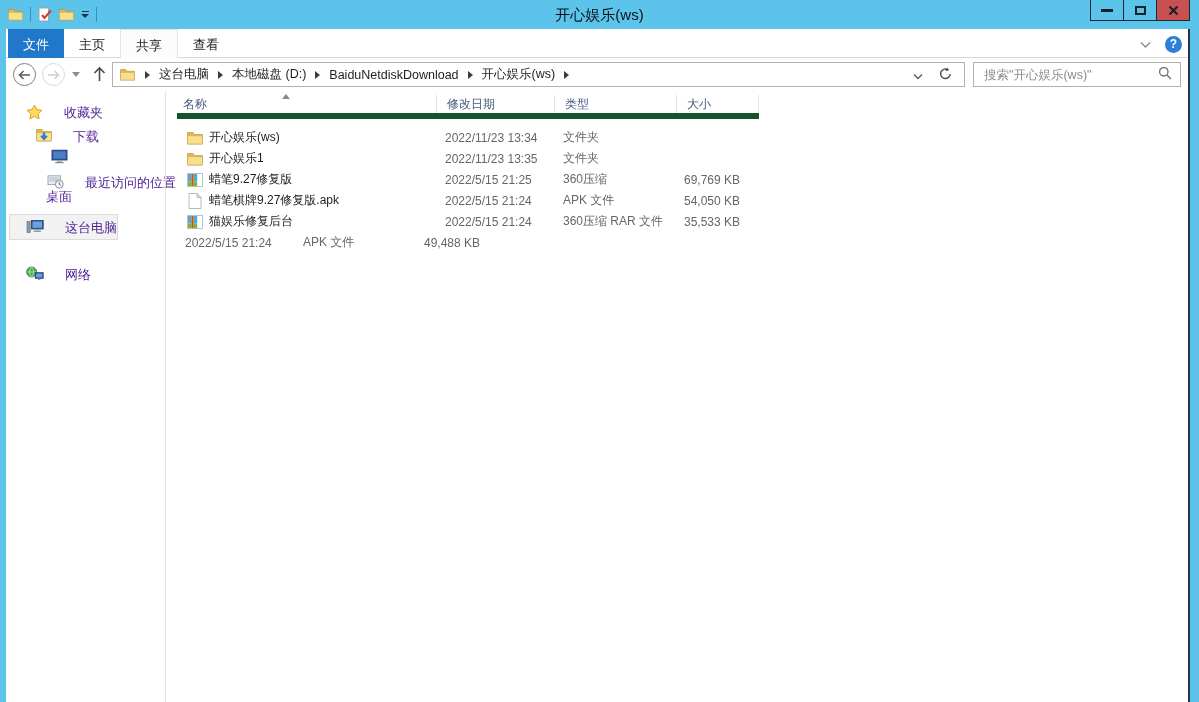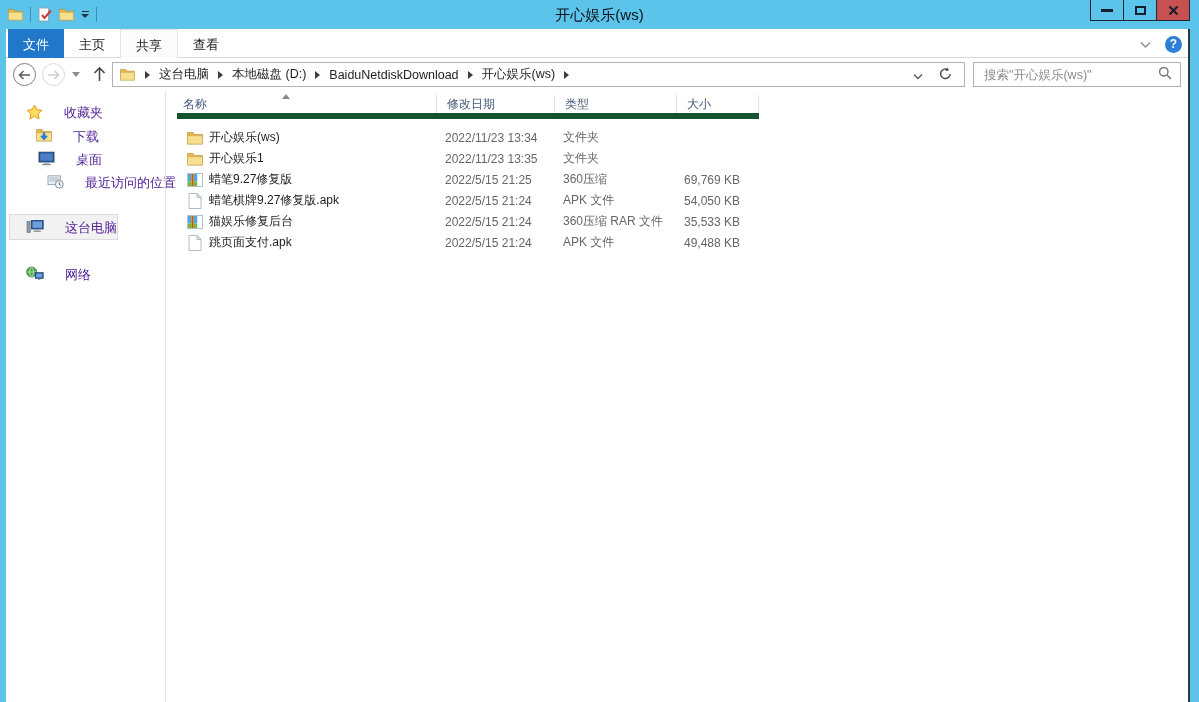--- a/index.html
+++ b/index.html
@@ -66,21 +66,21 @@
                   font-family:"Liberation Sans","DejaVu Sans",sans-serif; }
   .search-input::placeholder { color:#8C8C8C; opacity:1; }
 
   
   .main { position:absolute; top:91px; left:6px; right:11px; bottom:0; background:#fff; }
   .pane-divider { position:absolute; left:159px; top:0; bottom:0; width:1px; background:#E4E4E4; }
 
   .sidebar-item { position:absolute; display:flex; align-items:center; gap:21px; font-size:13px; color:#4c1d95; height:22px; }
   .si-fav    { left:20px; top:11px; }
   .si-dl     { left:30px; top:35px; }
-  .si-desk   { left:32px; top:58px; }
+  .si-desk   { left:40px; top:58px;flex-direction:column; }
   .si-recent { left:41px; top:81px; }
   .si-pc     { left:20px; top:126px; }
   .si-net    { left:20px; top:173px; }
   .pc-highlight { position:absolute; left:3px; top:123px; width:109px; height:26px;
                   background:#F2F2F2; border:1px solid #DCDCDC; }
 
   
   .filepane { position:absolute; left:160px; top:0; right:0; bottom:0; }
   .lheader { position:absolute; top:4px; left:11px; height:24px; display:flex; border-bottom:6px solid #14532d; }
   .hcol { font-size:12px; color:#44597A; display:flex; align-items:center; padding-left:6px;
@@ -397,29 +397,20 @@
               </svg>
           </span>
           <span>猫娱乐修复后台</span>
         </div>
         <div class="cell c-date">2022/5/15 21:24</div>
         <div class="cell c-type">360压缩 RAR 文件</div>
         <div class="cell c-size">35,533 KB</div>
       </div>
 
       <div class="frow">
-        <div class="cell c-name">
-          <span class="ficon">
-            <svg width="14" height="16" viewBox="0 0 14 16">
-                <path d="M1 .5 H9 L13 4.5 V15.5 H1 Z" fill="#ffffff" stroke="#A8B4BE" stroke-width=".9"></path>
-                <path d="M9 .5 L9 4.5 H13 Z" fill="#E6ECF0" stroke="#A8B4BE" stroke-width=".9"></path>
-              </svg>
-          </span>
-          <span>跳页面支付.apk</span>
-        </div>
         <div class="cell c-date">2022/5/15 21:24</div>
         <div class="cell c-type">APK 文件</div>
         <div class="cell c-size">49,488 KB</div>
       </div>
 
     </div>
   </div>
 </div>
 
 </body></html>

